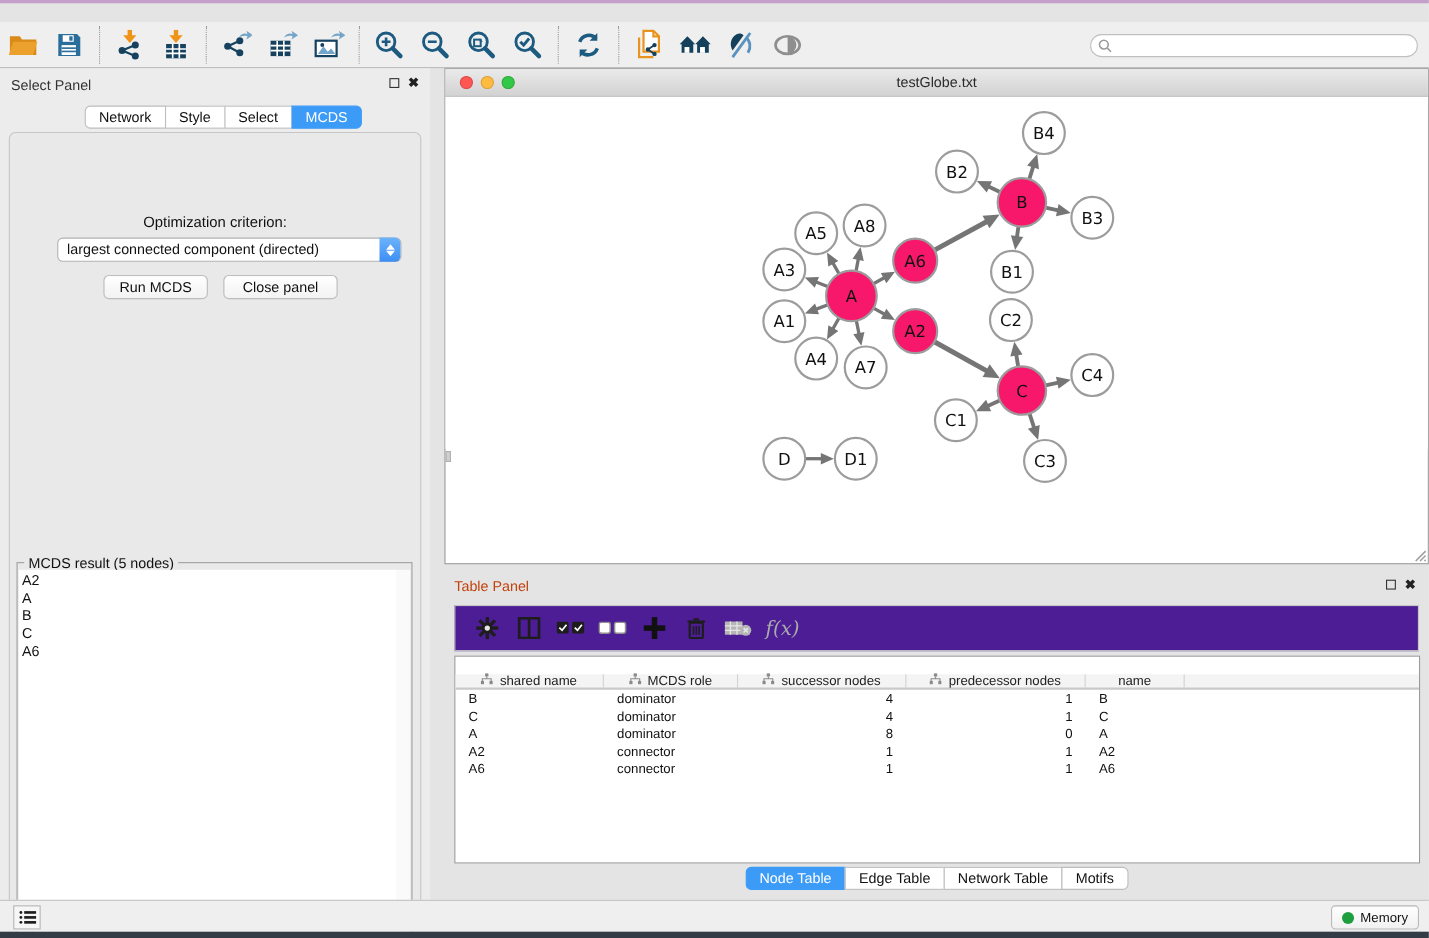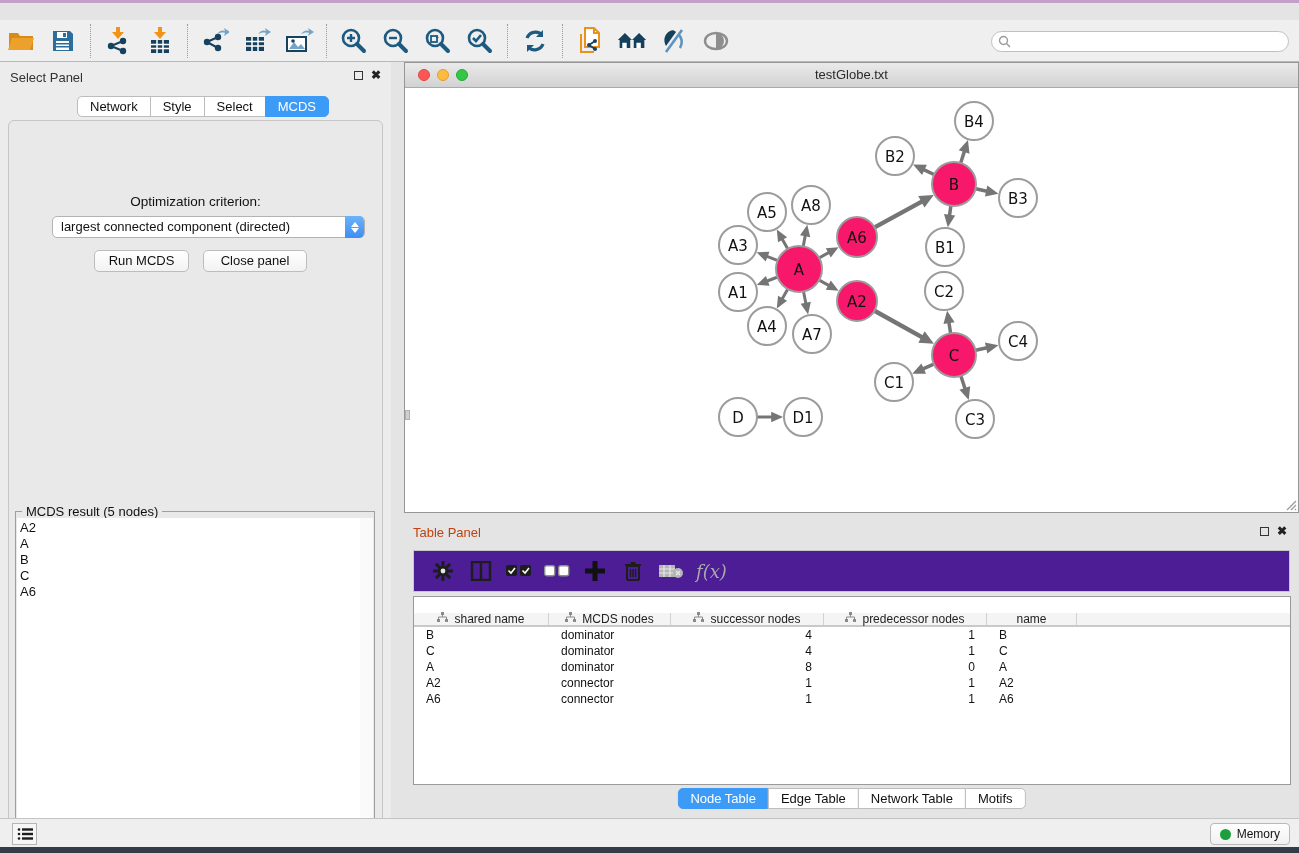--- a/index.html
+++ b/index.html
@@ -47,21 +47,21 @@
   .result-box{position:absolute;left:6px;top:390px;width:360px;height:340px;border:1px solid #9f9f9f;background:#e9e9e9;}
   .result-legend{position:absolute;left:6px;top:-8px;background:#e9e9e9;padding:0 4px;font-size:13px;color:#111;}
   .result-list{position:absolute;left:1px;top:6px;width:344px;height:330px;background:#fff;border-right:1px solid #d9d9d9;overflow:hidden;padding:2px 0 0 3px;}
   .result-item{font-size:13px;color:#111;height:16px;line-height:16px;}
   .result-scroll{position:absolute;right:1px;top:6px;width:13px;height:330px;background:#fafafa;}
   
   .net-window{position:absolute;left:404px;top:62px;width:895px;height:451px;border:1px solid #969696;background:#fff;}
   .net-titlebar{position:absolute;left:0;top:0;width:100%;height:25px;background:linear-gradient(#eaeaea,#d2d2d2);border-bottom:1px solid #aaa;}
   .net-titlebar .lights{top:6px;left:13px;}
   .net-title{position:absolute;left:0;right:0;top:4px;text-align:center;font-size:13px;color:#2a2a2a;}
-  .net-canvas{position:absolute;left:0;top:25px;width:893px;height:320px;background:#fff;padding-left:25px;}
+  .net-canvas{position:absolute;left:0;top:25px;width:893px;height:320px;background:#fff;}
   .split-handle-left{position:absolute;left:0;top:347px;width:5px;height:10px;background:#cfcfcf;border:1px solid #b0b0b0;}
   .resize-grip{position:absolute;right:1px;bottom:1px;}
   
   .table-panel{position:absolute;left:404px;top:520px;width:895px;height:298px;}
   .tp-title{position:absolute;left:9px;top:5px;font-size:13px;color:#c2410c;}
   .table-panel .float-ic{right:30px;top:7px;}
   .table-panel .close-ic{right:12px;top:4px;}
   .tp-toolbar{position:absolute;left:9px;top:30px;width:877px;height:42px;background:#4c1d95;border:1px solid #c6c6c6;display:flex;align-items:center;padding-left:10px;}
   .tp-btn{width:28px;height:28px;margin:0 5px;display:flex;align-items:center;justify-content:center;}
   .fx-label{font-size:18px;font-style:italic;font-family:"DejaVu Serif",serif;color:#aaa;margin-left:6px;}
@@ -440,21 +440,21 @@
           </div>
           <div class="th" style="width: 122px;">
             <span><svg width="11" height="11" viewBox="0 0 11 11">
                 <g fill="#8a8a8a">
                   <rect x="4" y="0" width="3" height="3"></rect>
                   <rect x="0" y="7" width="3" height="3"></rect>
                   <rect x="8" y="7" width="3" height="3"></rect>
                 </g>
                 <path d="M5.5 3v2M1.5 7V5h8v2" stroke="#8a8a8a" fill="none" stroke-width="1"></path>
               </svg></span>
-            <span>MCDS nodes</span>
+            <span>MCDS role</span>
           </div>
           <div class="th" style="width: 153px;">
             <span><svg width="11" height="11" viewBox="0 0 11 11">
                 <g fill="#8a8a8a">
                   <rect x="4" y="0" width="3" height="3"></rect>
                   <rect x="0" y="7" width="3" height="3"></rect>
                   <rect x="8" y="7" width="3" height="3"></rect>
                 </g>
                 <path d="M5.5 3v2M1.5 7V5h8v2" stroke="#8a8a8a" fill="none" stroke-width="1"></path>
               </svg></span>

